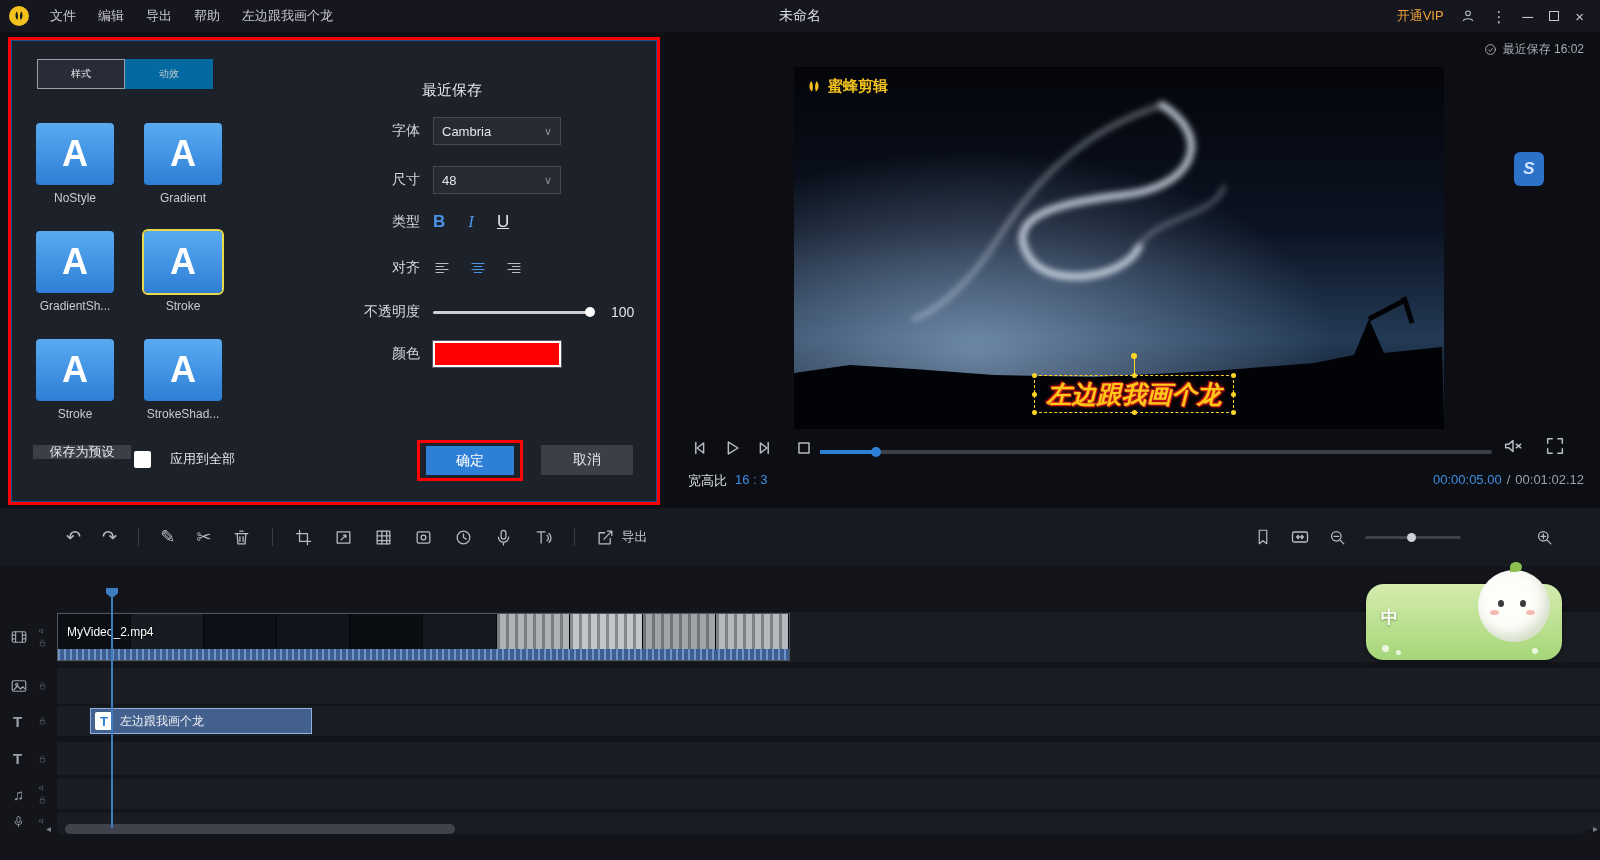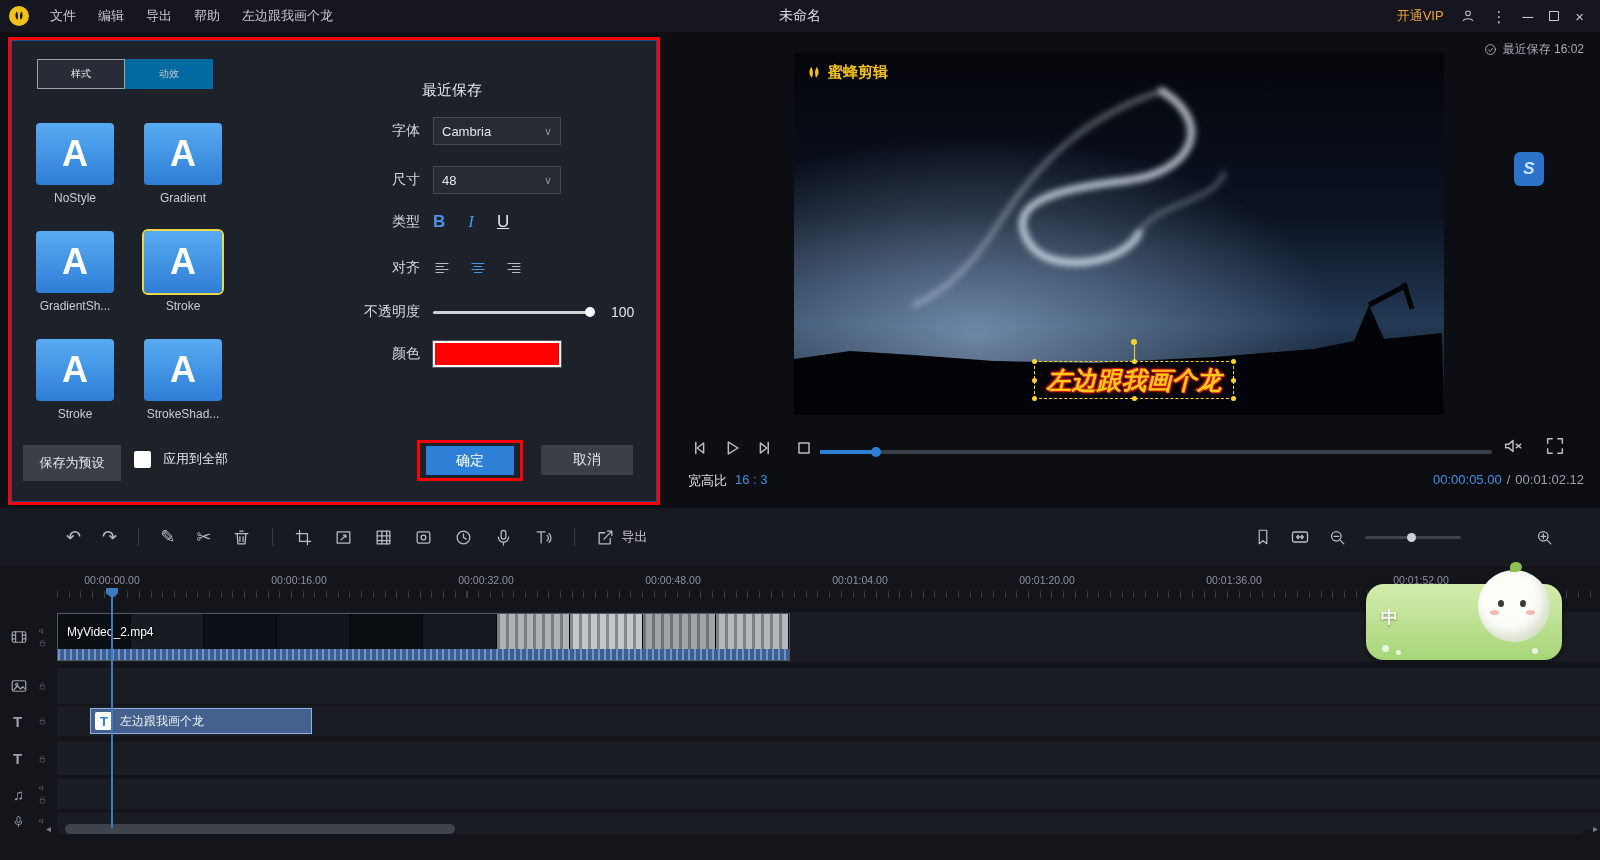--- a/index.html
+++ b/index.html
@@ -39,32 +39,32 @@
 .biu{display:flex;gap:23px;align-items:center}
 .bi-b{color:#4a95e8;font-weight:bold;font-size:17px;cursor:default}
 .bi-i{color:#4a95e8;font-style:italic;font-size:17px;font-family:"Liberation Serif","DejaVu Serif",serif;cursor:default}
 .bi-u{color:#e3e5e9;text-decoration:underline;font-size:17px;cursor:default}
 .aligns{display:flex;gap:18px;align-items:center}
 .op-track{position:relative;width:160px;height:3px;background:#cdd0d5;border-radius:2px}
 .op-thumb{position:absolute;right:-2px;top:-4px;width:10px;height:10px;border-radius:50%;background:#fff}
 .op-val{margin-left:18px;font-size:14px;color:#e3e5e9}
 .swatch{width:128px;height:26px;background:#fe0000;border:2px solid #fff;outline:1px solid #50555e;cursor:default}
 .btn-gray{background:#3a3f48;color:#e6e8ec;display:flex;align-items:center;justify-content:center;font-size:13px;cursor:default}
-.save-preset{position:absolute;left:11px;top:404px;width:98px;height:36px}
-.apply{position:absolute;left:122px;top:409px;display:flex;align-items:center;gap:12px}
+.save-preset{position:absolute;left:21px;top:404px;width:98px;height:14px}
+.apply{position:absolute;left:122px;top:409px;display:flex;align-items:center;gap:19px}
 .checkbox{width:17px;height:17px;background:#fff;border-radius:2px;cursor:default}
 .apply .alabel{font-size:13px;color:#e3e5e9}
 .ok-wrap{position:absolute;left:405px;top:399px;width:106px;height:41px;border:3px solid #fe0000;display:flex;align-items:center;justify-content:center}
 .ok{width:88px;height:29px;background:#2e7fd6;color:#fff;font-size:14px;display:flex;align-items:center;justify-content:center;cursor:default}
 .cancel{position:absolute;left:529px;top:404px;width:92px;height:30px;font-size:14px}
 
 
 .preview{position:absolute;left:664px;top:32px;width:936px;height:476px;background:#0c0e13}
 .saved{position:absolute;top:9px;right:16px;font-size:12px;color:#a9adb4;display:flex;gap:6px;align-items:center}
-.video{position:absolute;left:130px;top:21px;width:650px;height:362px;background:#7f1d1d;overflow:hidden}
+.video{position:absolute;left:130px;top:35px;width:650px;height:362px;background:#7f1d1d;overflow:hidden}
 .brand{position:absolute;left:12px;top:10px;display:flex;gap:6px;align-items:center;color:#f2c11d;font-weight:bold;font-size:15px}
 .overlay-box{position:absolute;left:240px;top:308px;width:200px;height:38px;border:1px dashed #ffd427;display:flex;align-items:center;justify-content:center}
 .overlay-text{font-size:25px;font-weight:bold;font-style:italic;color:#ffc918;white-space:nowrap;text-shadow:1px 1px 0 #d01818,-1px -1px 0 #d01818,0 0 4px #e02020}
 .hdl{position:absolute;width:5px;height:5px;border-radius:50%;background:#ffd427}
 .rot-stem{position:absolute;left:99px;top:-18px;width:1px;height:18px;background:#ffd427}
 .rot-dot{position:absolute;left:96px;top:-23px;width:6px;height:6px;border-radius:50%;background:#ffd427}
 .float-btn{position:absolute;right:56px;top:120px;width:30px;height:34px;background:#2b72c8;border-radius:6px;display:flex;align-items:center;justify-content:center;color:#cfe4ff;font-weight:bold;font-size:17px;font-style:italic}
 .transport{position:absolute;left:24px;top:405px;display:flex;gap:11px;align-items:center}
 .seek{position:absolute;left:156px;top:418px;width:672px;height:4px;background:#3a3f47;border-radius:2px}
 .seek-fill{width:56px;height:100%;background:#2e7fd6}
@@ -462,31 +462,20 @@
       </div>
     <span class="zoom-in-m">
         <svg class="ic" width="19" height="19" viewBox="0 0 24 24">
           <circle cx="10.5" cy="10.5" r="6"></circle>
           <path d="M15 15l5 5M7.5 10.5h6M10.5 7.5v6"></path>
         </svg>
       </span>
   </div>
 
   <section class="timeline">
-    <div class="ruler">
-      <div class="ruler-ticks"></div>
-      <span class="rl" style="left:62px">00:00:00.00</span>
-      <span class="rl" style="left:249px">00:00:16.00</span>
-      <span class="rl" style="left:436px">00:00:32.00</span>
-      <span class="rl" style="left:623px">00:00:48.00</span>
-      <span class="rl" style="left:810px">00:01:04.00</span>
-      <span class="rl" style="left:997px">00:01:20.00</span>
-      <span class="rl" style="left:1184px">00:01:36.00</span>
-      <span class="rl" style="left:1371px">00:01:52.00</span>
-    </div>
 
     <div class="playhead">
         <div class="ph-top"></div>
       </div>
 
     <div class="row" style="top:46px;height:50px">
       <div class="bg"></div>
       <div class="hdr">
         <span class="main" style="margin-left:10px">
             <svg class="ic" width="18" height="18" viewBox="0 0 24 24" style="stroke:#9da2aa">

